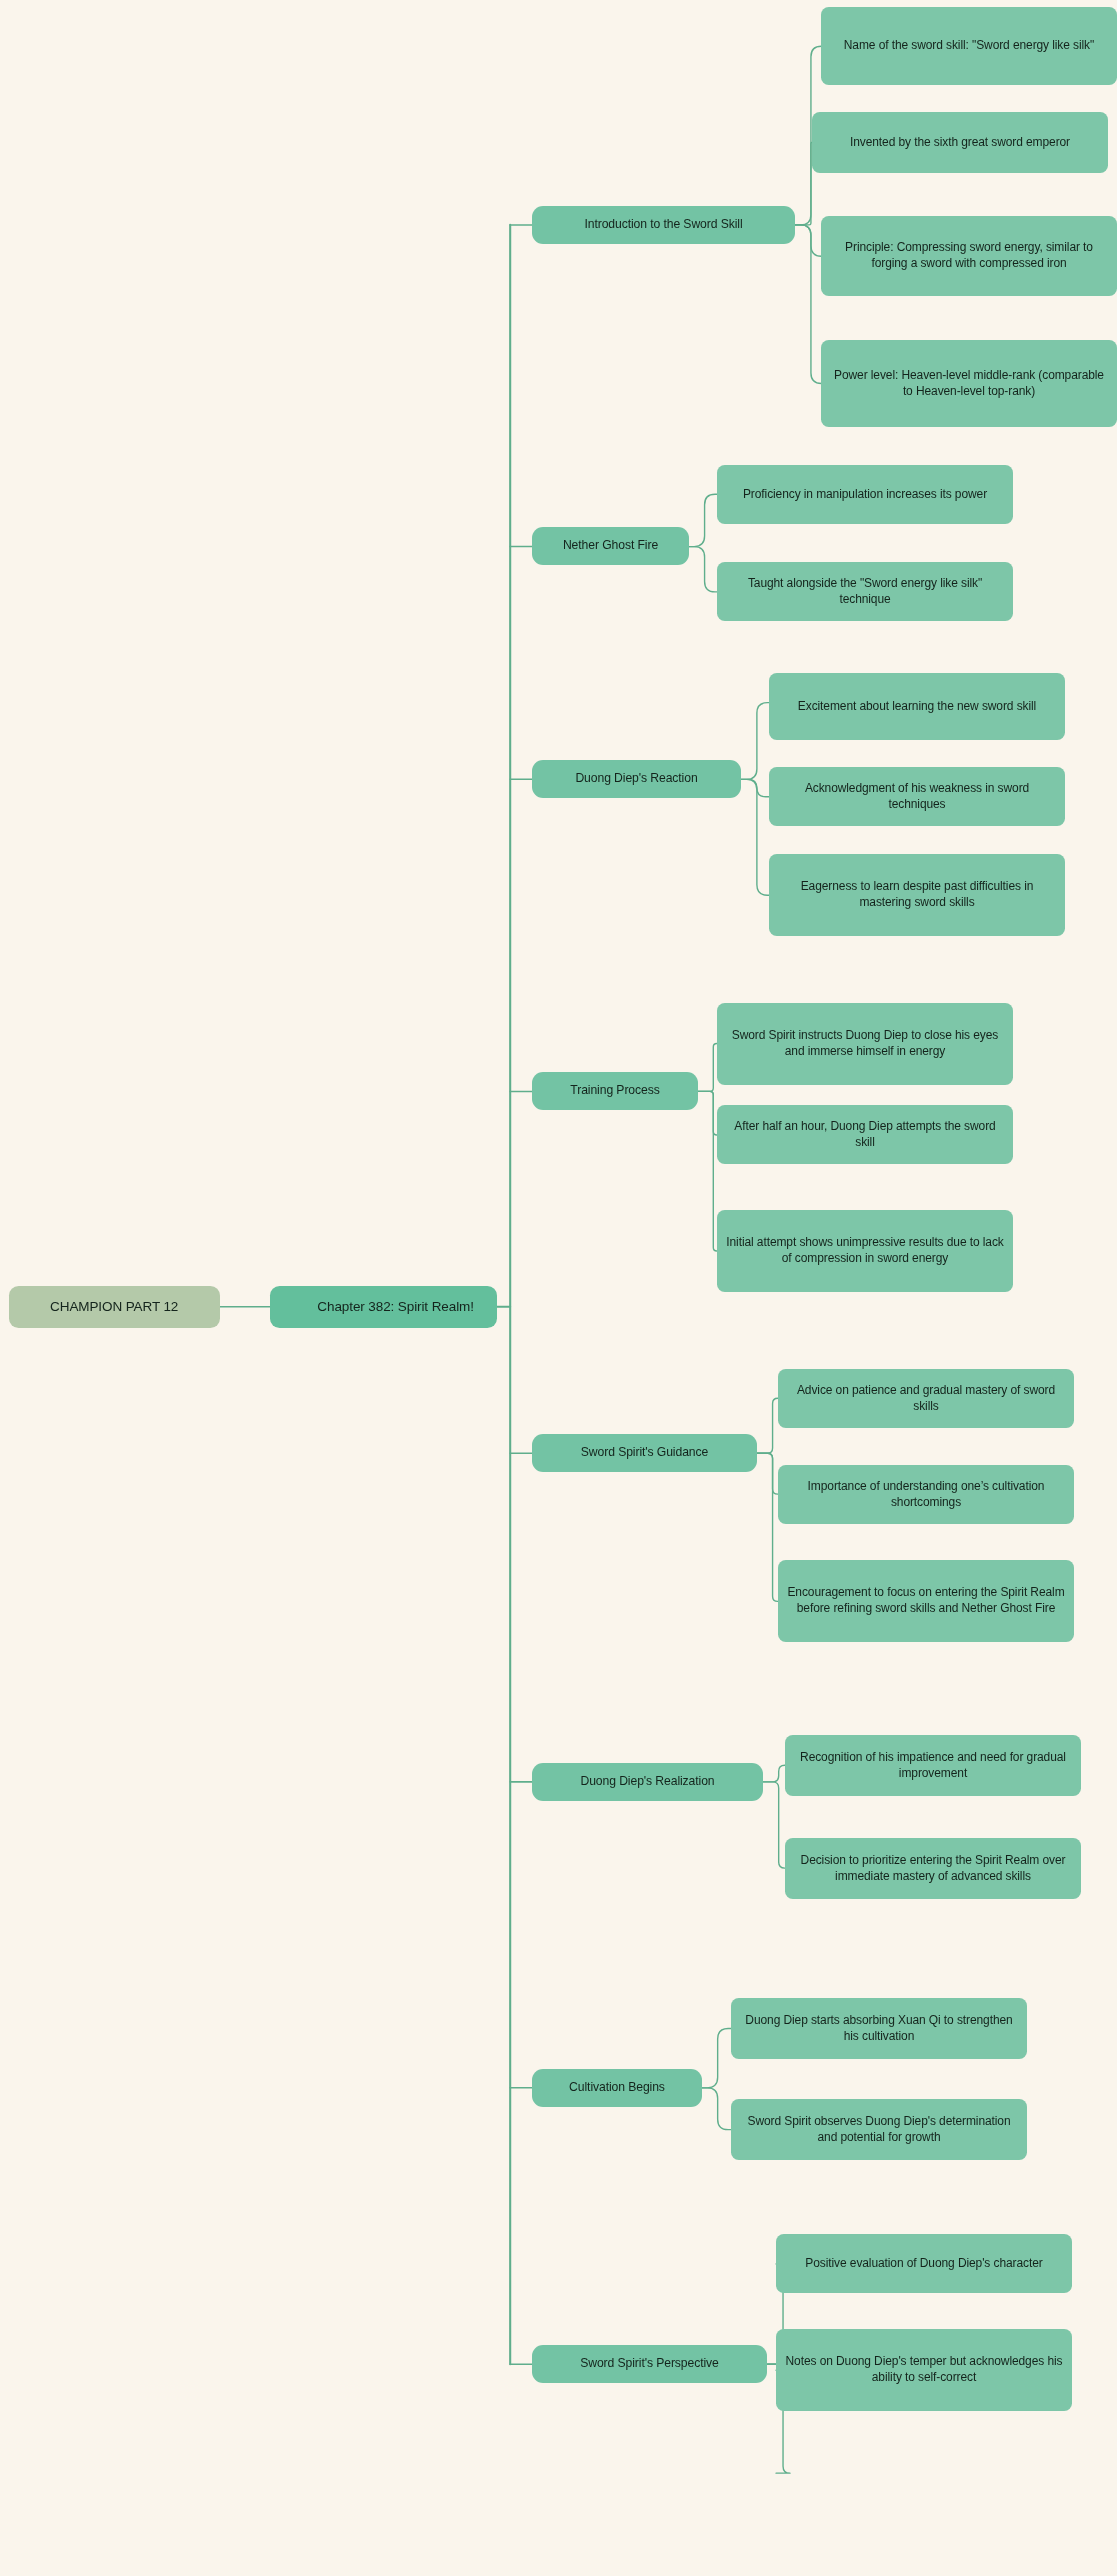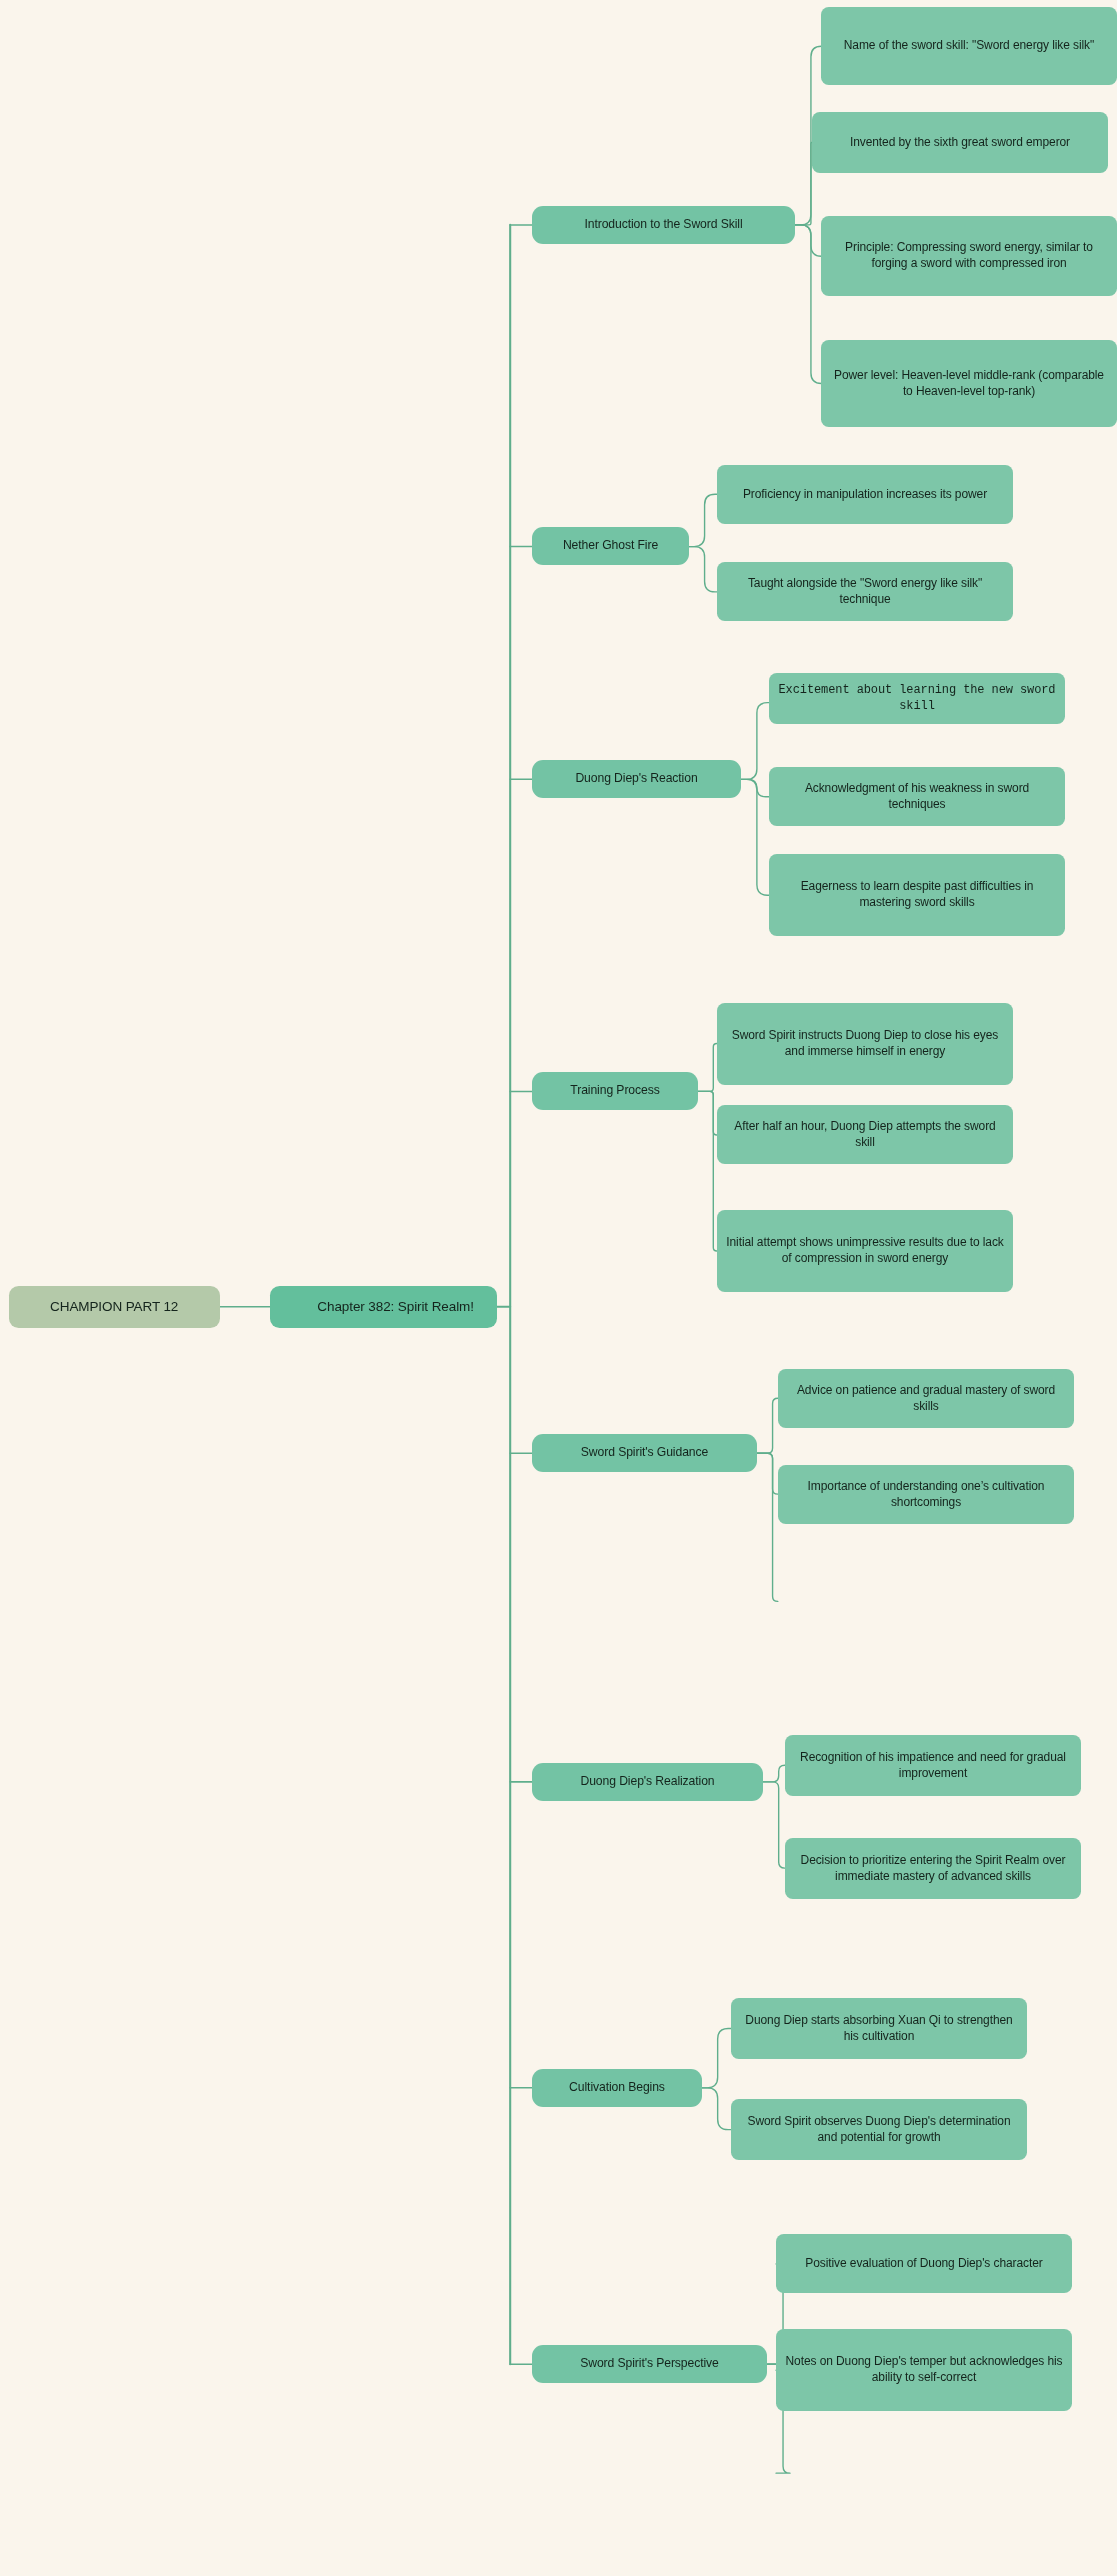--- a/index.html
+++ b/index.html
@@ -91,30 +91,31 @@
     <div class="node chapter" style="left: 270px; top: 1286px; width: 227px; height: 42px; padding-left: 32px;">Chapter 382: Spirit Realm!</div>
     <div class="node lvl2" style="left: 532px; top: 206px; width: 263px; height: 38px;">Introduction to the Sword Skill</div>
     <div class="node lvl3" style="left: 821px; top: 7px; width: 296px; height: 78px;">Name of the sword skill: "Sword energy like silk"</div>
     <div class="node lvl3" style="left: 812px; top: 112px; width: 296px; height: 61px;">Invented by the sixth great sword emperor</div>
     <div class="node lvl3" style="left: 821px; top: 216px; width: 296px; height: 80px;">Principle: Compressing sword energy, similar to forging a sword with compressed iron</div>
     <div class="node lvl3" style="left: 821px; top: 340px; width: 296px; height: 87px;">Power level: Heaven-level middle-rank (comparable to Heaven-level top-rank)</div>
     <div class="node lvl2" style="left: 532px; top: 527px; width: 157px; height: 38px;">Nether Ghost Fire</div>
     <div class="node lvl3" style="left: 717px; top: 465px; width: 296px; height: 59px;">Proficiency in manipulation increases its power</div>
     <div class="node lvl3" style="left: 717px; top: 562px; width: 296px; height: 59px;">Taught alongside the "Sword energy like silk" technique</div>
     <div class="node lvl2" style="left: 532px; top: 760px; width: 209px; height: 38px;">Duong Diep's Reaction</div>
-    <div class="node lvl3" style="left: 769px; top: 673px; width: 296px; height: 51px; font-family: Liberation Mono, monospace;">Excitement about learning the new sword skill</div>
+    <div class="node lvl3" style="left: 769px; top: 673px; width: 296px; height: 67px;">Excitement about learning the new sword skill</div>
     <div class="node lvl3" style="left: 769px; top: 767px; width: 296px; height: 59px;">Acknowledgment of his weakness in sword techniques</div>
     <div class="node lvl3" style="left: 769px; top: 854px; width: 296px; height: 82px;">Eagerness to learn despite past difficulties in mastering sword skills</div>
     <div class="node lvl2" style="left: 532px; top: 1072px; width: 166px; height: 38px;">Training Process</div>
     <div class="node lvl3" style="left: 717px; top: 1003px; width: 296px; height: 82px;">Sword Spirit instructs Duong Diep to close his eyes and immerse himself in energy</div>
     <div class="node lvl3" style="left: 717px; top: 1105px; width: 296px; height: 59px;">After half an hour, Duong Diep attempts the sword skill</div>
     <div class="node lvl3" style="left: 717px; top: 1210px; width: 296px; height: 82px;">Initial attempt shows unimpressive results due to lack of compression in sword energy</div>
     <div class="node lvl2" style="left: 532px; top: 1434px; width: 225px; height: 38px;">Sword Spirit's Guidance</div>
     <div class="node lvl3" style="left: 778px; top: 1369px; width: 296px; height: 59px;">Advice on patience and gradual mastery of sword skills</div>
     <div class="node lvl3" style="left: 778px; top: 1465px; width: 296px; height: 59px;">Importance of understanding one’s cultivation shortcomings</div>
+    <div class="node lvl3" style="left: 778px; top: 1560px; width: 296px; height: 82px;">Encouragement to focus on entering the Spirit Realm before refining sword skills and Nether Ghost Fire</div>
     <div class="node lvl2" style="left: 532px; top: 1763px; width: 231px; height: 38px;">Duong Diep's Realization</div>
     <div class="node lvl3" style="left: 785px; top: 1735px; width: 296px; height: 61px;">Recognition of his impatience and need for gradual improvement</div>
     <div class="node lvl3" style="left: 785px; top: 1838px; width: 296px; height: 61px;">Decision to prioritize entering the Spirit Realm over immediate mastery of advanced skills</div>
     <div class="node lvl2" style="left: 532px; top: 2069px; width: 170px; height: 38px;">Cultivation Begins</div>
     <div class="node lvl3" style="left: 731px; top: 1998px; width: 296px; height: 61px;">Duong Diep starts absorbing Xuan Qi to strengthen his cultivation</div>
     <div class="node lvl3" style="left: 731px; top: 2099px; width: 296px; height: 61px;">Sword Spirit observes Duong Diep's determination and potential for growth</div>
     <div class="node lvl2" style="left: 532px; top: 2345px; width: 235px; height: 38px;">Sword Spirit's Perspective</div>
     <div class="node lvl3" style="left: 776px; top: 2234px; width: 296px; height: 59px;">Positive evaluation of Duong Diep's character</div>
     <div class="node lvl3" style="left: 776px; top: 2329px; width: 296px; height: 82px;">Notes on Duong Diep's temper but acknowledges his ability to self-correct</div>
   </div>

